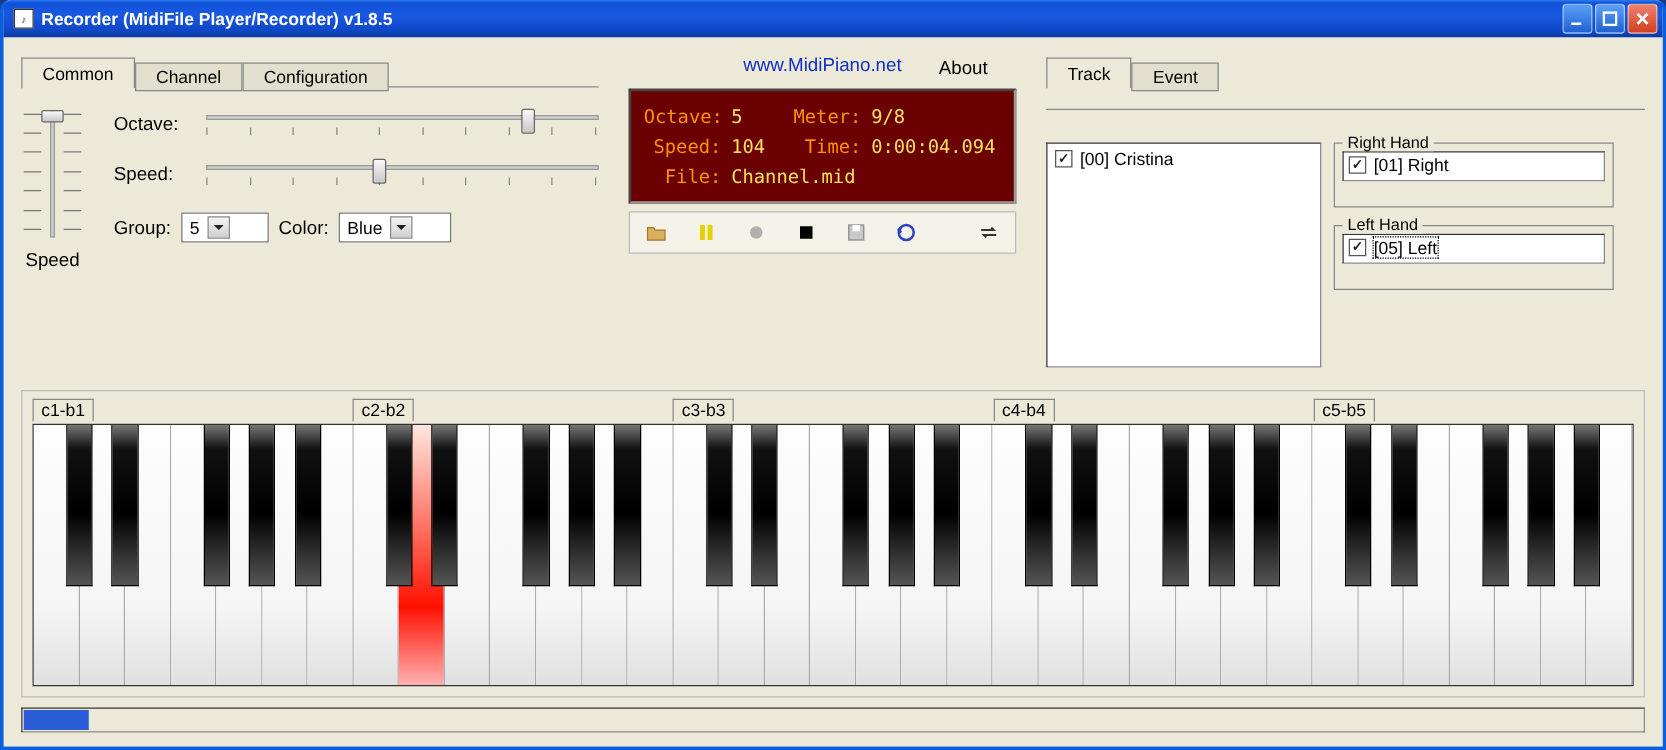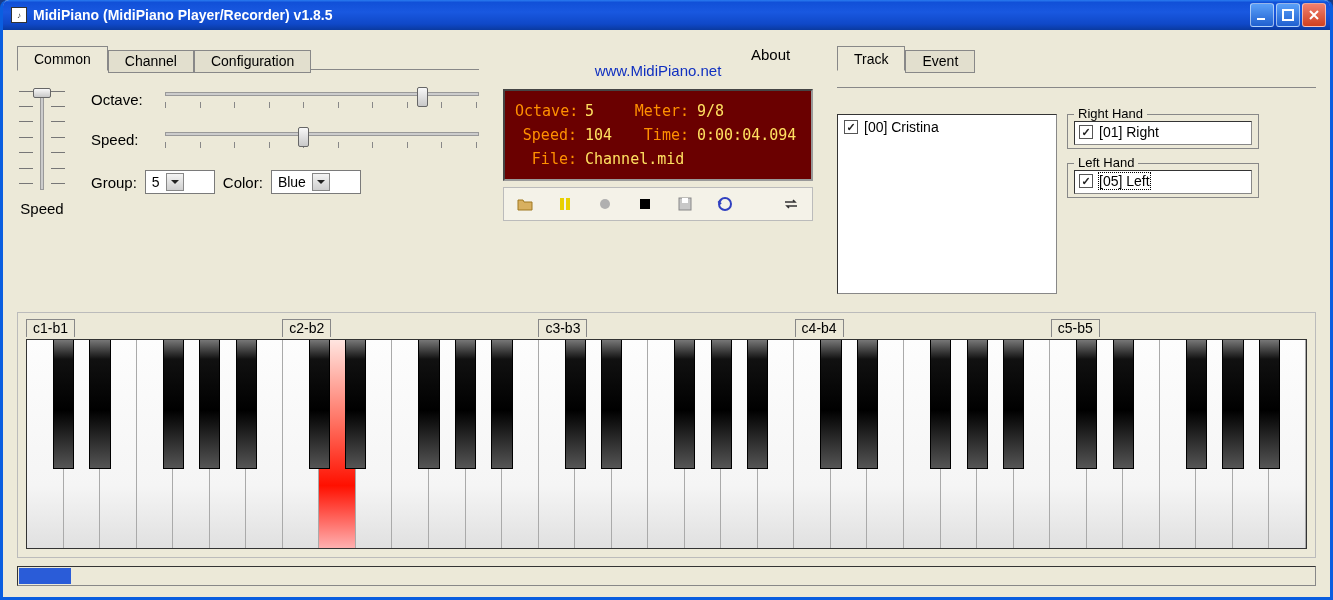--- a/index.html
+++ b/index.html
@@ -156,21 +156,21 @@
     display:flex;align-items:center;justify-content:center;
   }
   .combo .arrow svg{width:8px;height:8px;}
 
   
   .center-pane {
     width: 330px;
     display:flex; flex-direction:column; align-items:center;
   }
   .link {
-    color:#1030c0; font-size:15px; margin-top:20px; margin-bottom:10px;
+    color:#1030c0; font-size:15px; margin-top:2px; margin-bottom:10px;
   }
   .lcd {
     width: 310px;
     background:#6a0000;
     border:2px inset #999;
     padding:8px 10px;
     color:#ffb000;
     font-family: "Lucida Console", Consolas, monospace;
     font-size:15px;
     line-height:24px;
@@ -216,21 +216,21 @@
     font-size:14px;
   }
   .check-row{display:flex;align-items:center;gap:6px;margin-bottom:2px;}
   .chk{
     width:14px;height:14px;border:1px solid #555;background:#fff;
     display:flex;align-items:center;justify-content:center;font-size:11px;line-height:11px;font-weight:bold;
   }
   .chk::after{content:"✓";color:#222;}
 
   .hand-group {
-    border:1px solid #888; padding:6px 6px 3px 6px; width:192px; position:relative;
+    border:1px solid #888; padding:6px 6px 20px 6px; width:224px; position:relative;
     margin-bottom:14px;
   }
   .hand-group .legend{
     position:absolute; top:-9px; left:6px; background:#ece9d8; padding:0 4px;
     font-size:13px;
   }
   .hand-list{
     background:#fff;border:1px inset #888;padding:2px 4px;font-size:14px;
   }
 
@@ -287,21 +287,21 @@
     background:#2a5cd8;
   }
 </style>
 </head>
 <body>
 
 <div class="window">
 
   <div class="titlebar">
     <div class="app-icon">♪</div>
-    <span>MidiPiano (MidiPiano Player/Recorder) v1.8.5</span>
+    <span>Recorder (MidiFile Player/Recorder) v1.8.5</span>
     <span class="spacer"></span>
     <div class="win-btn min">
       <svg viewBox="0 0 12 12">
           <rect x="1" y="9" width="8" height="2" fill="#fff"></rect>
         </svg>
     </div>
     <div class="win-btn max">
       <svg viewBox="0 0 12 12">
           <rect x="1" y="1" width="10" height="10" fill="none" stroke="#fff" stroke-width="2"></rect>
         </svg>

